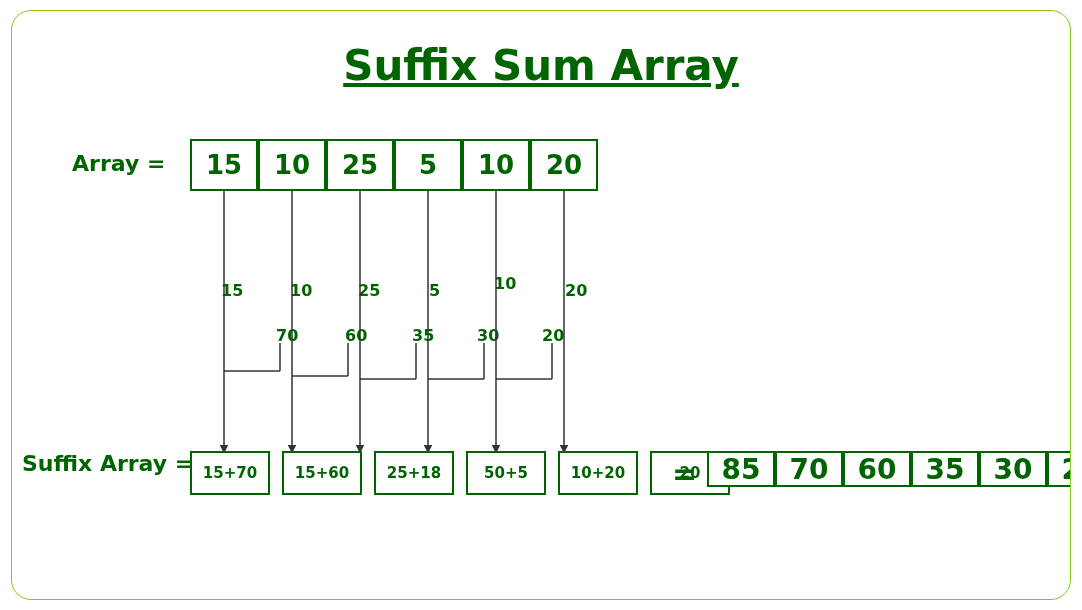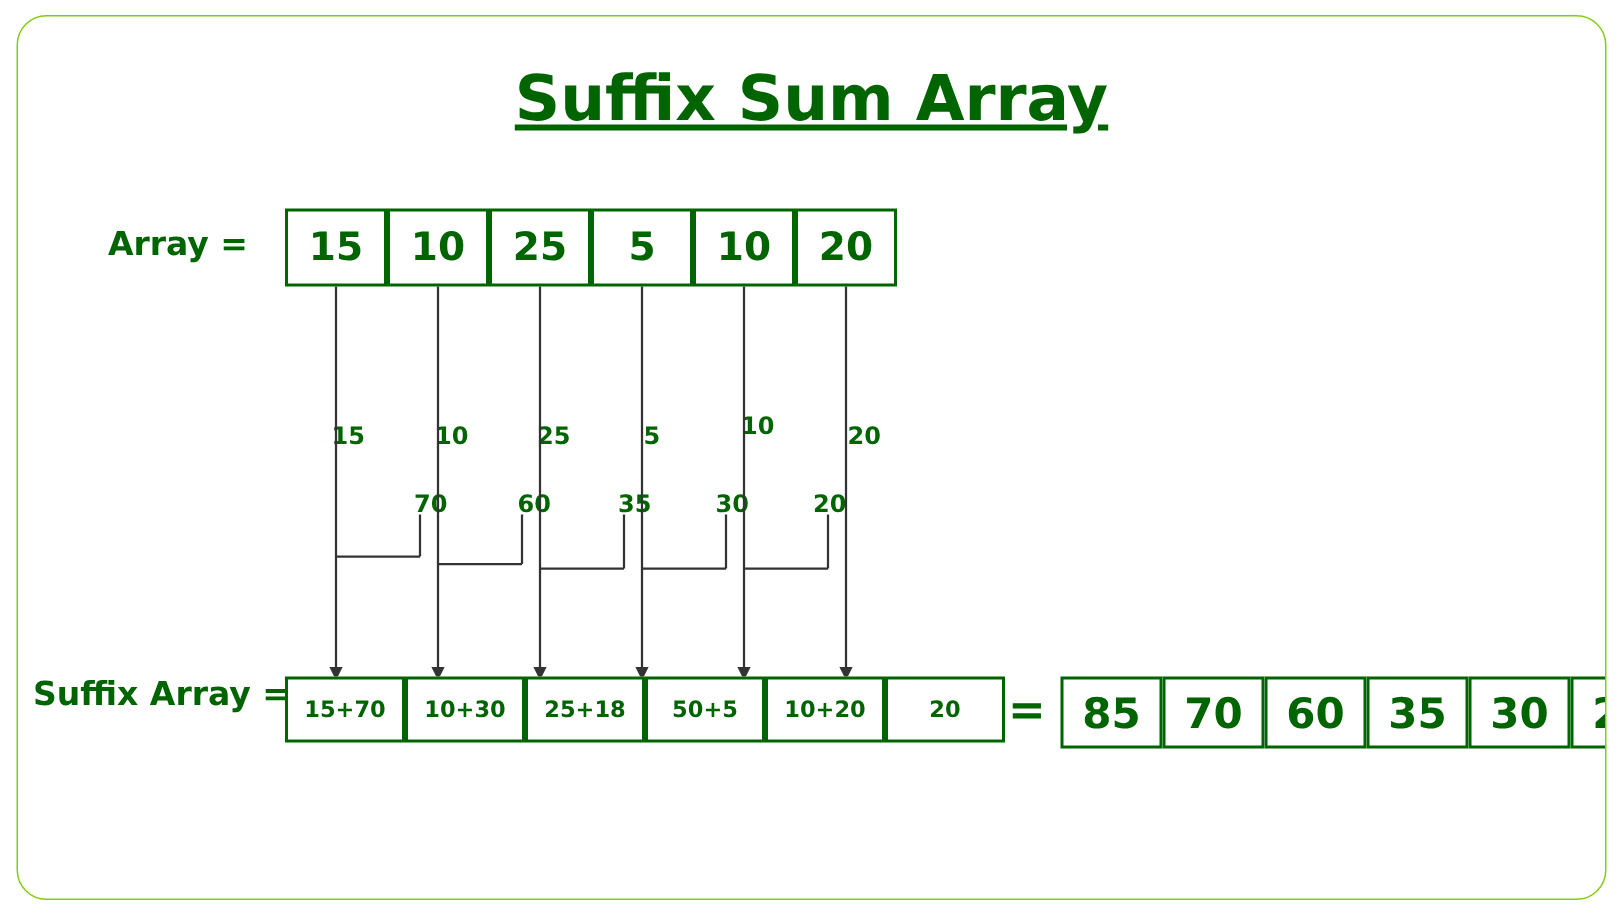--- a/index.html
+++ b/index.html
@@ -71,21 +71,21 @@
       display: flex;
       align-items: center;
       justify-content: center;
       font-size: 15px;
       font-weight: bold;
       color: #006400;
       background: #fff;
     }
     .box-result {
       width: 68px;
-      height: 48px;
+      height: 36px;
       border: 2px solid #006400;
       display: flex;
       align-items: center;
       justify-content: center;
       font-size: 28px;
       font-weight: bold;
       color: #006400;
       background: #fff;
     }
     svg.arrows {
@@ -102,21 +102,21 @@
       left: 10px;
       color: #006400;
       font-size: 22px;
       font-weight: bold;
     }
     .suffix-boxes {
       position: absolute;
       top: 330px;
       left: 178px;
       display: flex;
-      gap: 0;
+      gap: 12px;
     }
     .equals-sign {
       position: absolute;
       color: #006400;
       font-size: 30px;
       font-weight: bold;
     }
     
     .mid-label {
       position: absolute;
@@ -199,21 +199,21 @@
       <line x1="472" y1="258" x2="416" y2="258" stroke="#333" stroke-width="1.5"></line>
 
       <line x1="540" y1="222" x2="540" y2="258" stroke="#333" stroke-width="1.5"></line>
       <line x1="540" y1="258" x2="484" y2="258" stroke="#333" stroke-width="1.5"></line>
     </svg>
 
     <div class="suffix-label">Suffix Array =</div>
 
     <div class="suffix-boxes">
       <div class="box-small">15+70</div>
-      <div class="box-small">10+30</div>
+      <div class="box-small">15+60</div>
       <div class="box-small">25+18</div>
       <div class="box-small">50+5</div>
       <div class="box-small">10+20</div>
       <div class="box-small">20</div>
     </div>
 
     <div class="equals-sign" style="left:660px; top:335px;">=</div>
 
     <div style="position:absolute; top:330px; left:695px; display:flex;">
       <div class="box-result">85</div>

